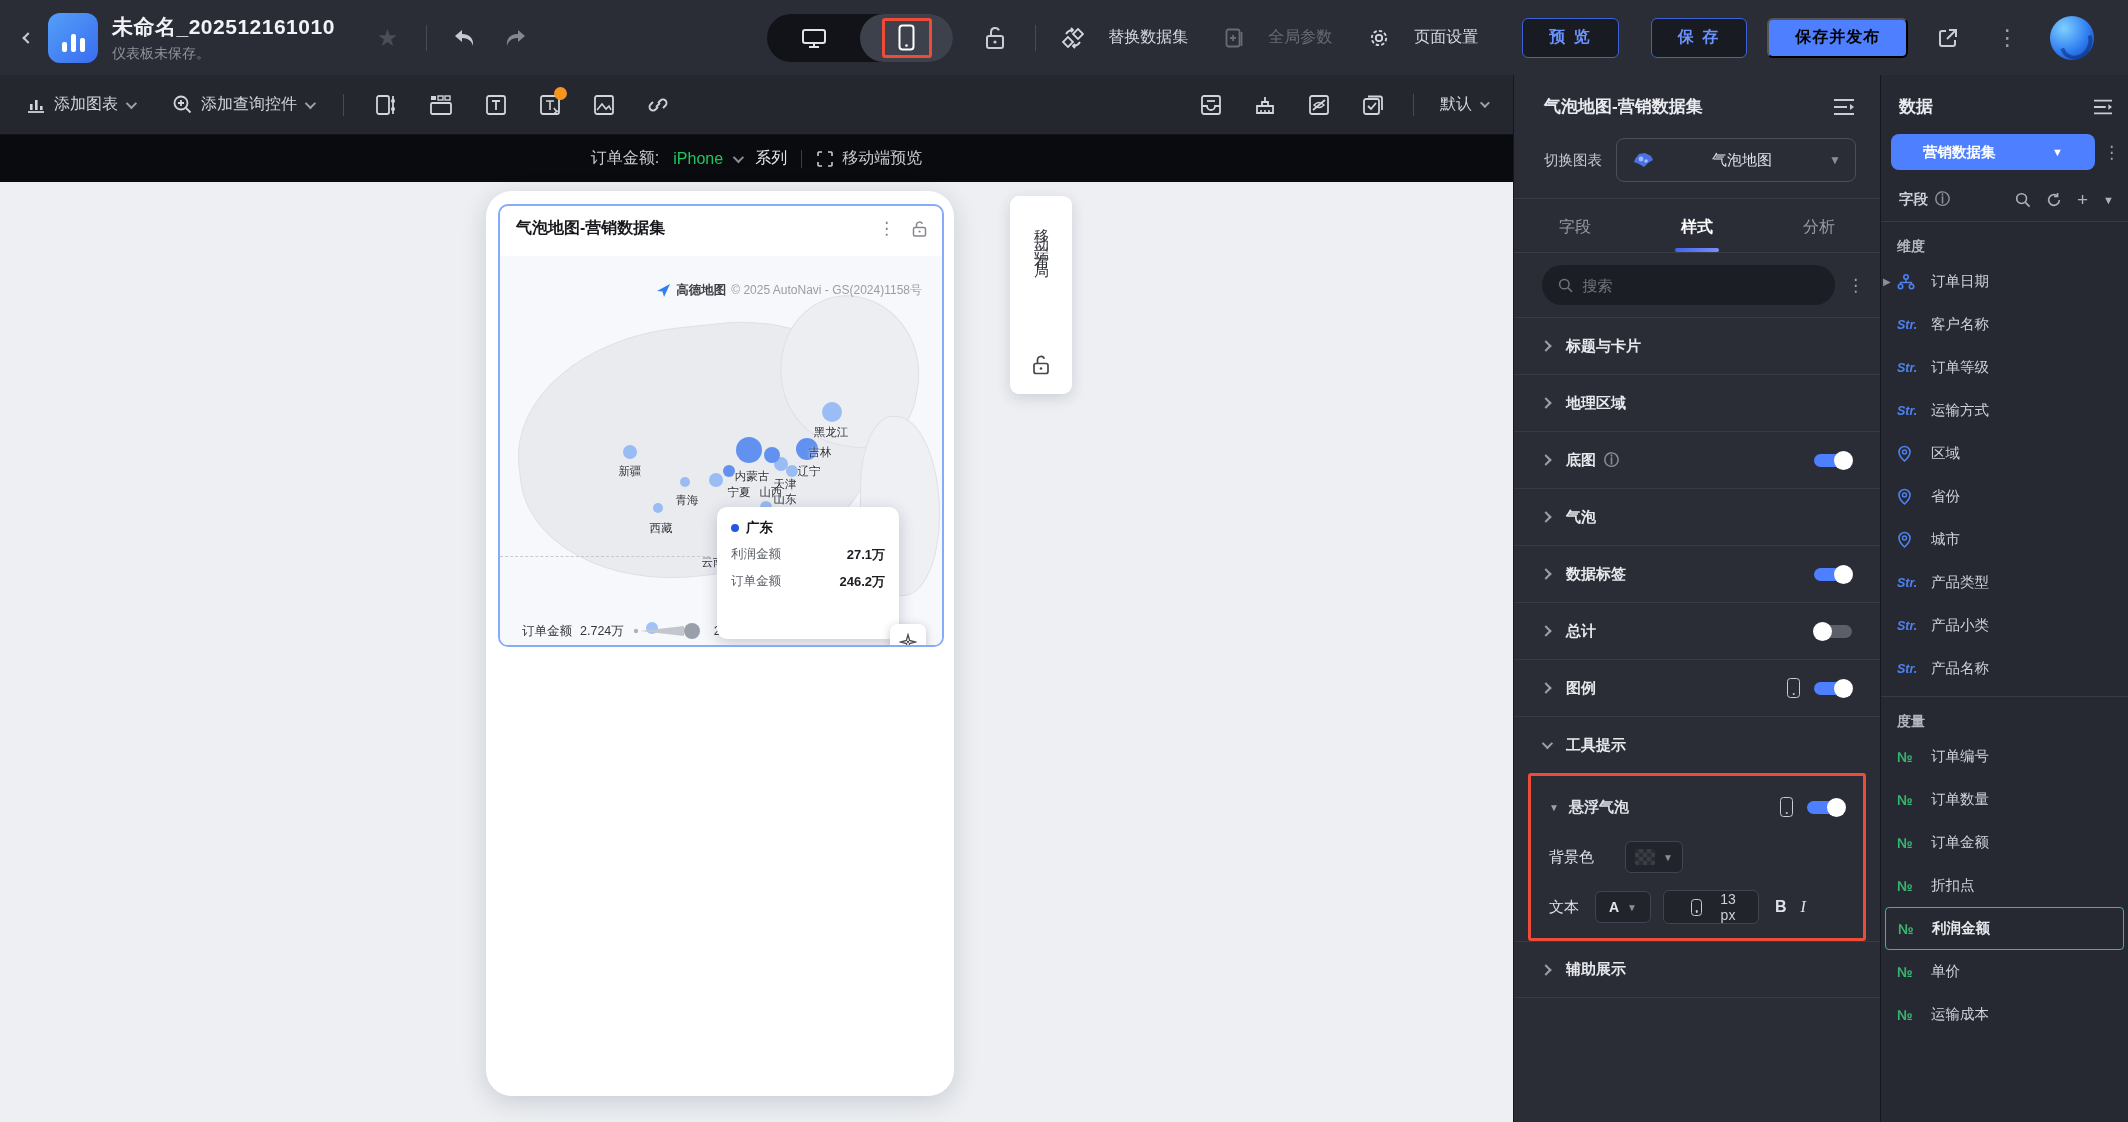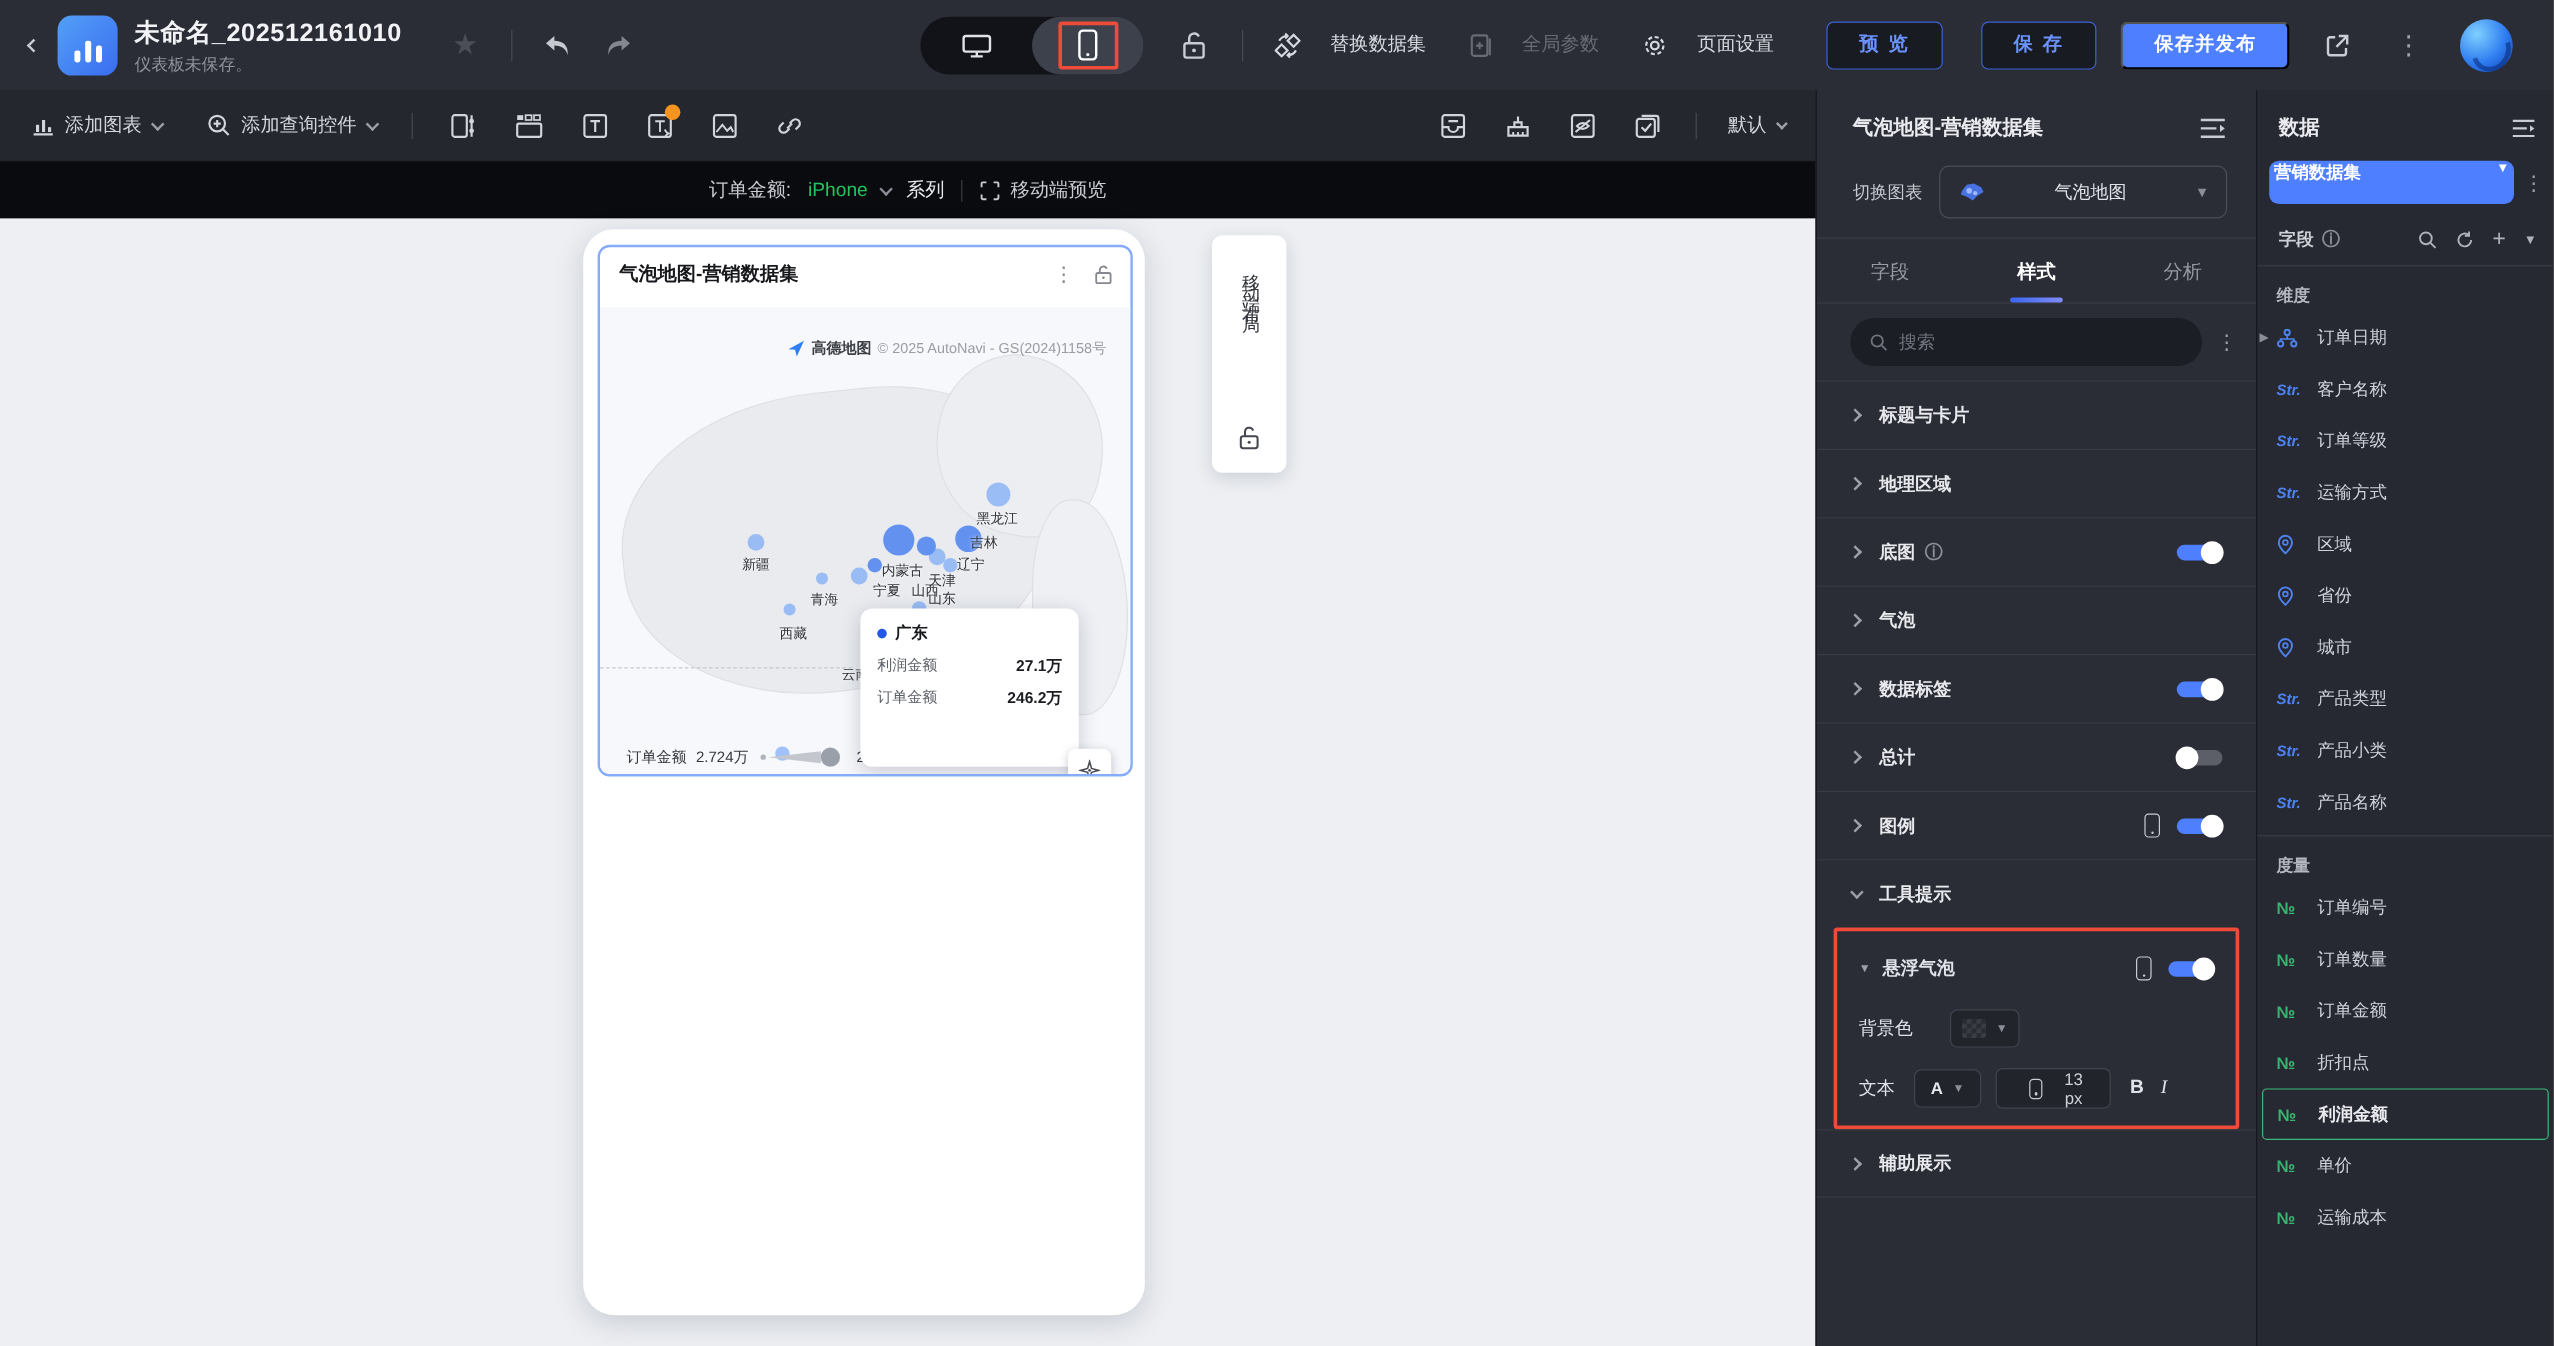--- a/index.html
+++ b/index.html
@@ -18,21 +18,21 @@
   .t-title{font-size:21px;font-weight:bold;color:#f2f3f6;letter-spacing:.5px}
   .t-sub{font-size:14px;color:#8f929b;margin-top:4px}
   .ico-btn{display:flex;align-items:center;justify-content:center;cursor:pointer}
   .tb-txtbtn{display:flex;align-items:center;gap:24px;font-size:16px;color:#d6d9df;cursor:pointer}
   .tb-txtbtn.disabled{color:#686b74}
   .seg{margin-left:238px;width:186px;height:48px;border-radius:24px;background:#121318;display:flex;align-items:center}
   .seg .side{flex:1;display:flex;align-items:center;justify-content:center;height:100%}
   .seg .mobile-side{background:#3d414c;border-radius:24px;height:48px;position:relative}
   .redbox{position:absolute;left:22px;top:4px;width:50px;height:40px;border:3px solid #ee4b38;border-radius:3px}
   .btn-outline{height:40px;padding:0 26px;border:1px solid #3b63d6;border-radius:6px;background:#191b23;color:#6b93ff;font-size:16px;font-weight:bold;display:flex;align-items:center;cursor:pointer;letter-spacing:2px}
-  .btn-solid{height:40px;padding:0 26px;border-radius:6px;background:#4d7fff;color:#ffffff;font-size:16px;font-weight:bold;display:flex;align-items:center;cursor:pointer;letter-spacing:1px}
+  .btn-solid{height:40px;padding:0 26px;border-radius:6px;background:#4d7fff;color:#000000;font-size:16px;font-weight:bold;display:flex;align-items:center;cursor:pointer;letter-spacing:1px}
   .avatar{width:44px;height:44px;border-radius:50%;background:radial-gradient(circle at 32% 28%,#7fd0ff,#2f7df0 55%,#0c3fae);position:relative;overflow:hidden}
   .avatar:after{content:"";position:absolute;left:10px;top:8px;width:24px;height:28px;border-radius:50%;border:4px solid rgba(10,40,120,.55);border-left-color:transparent;border-top-color:transparent;transform:rotate(25deg)}
   .kebab{font-size:22px;color:#9da0a9;line-height:1}
   
   .toolbar2{position:absolute;left:0;top:75px;width:1513px;height:60px;background:#25272f;border-bottom:1px solid #121317;display:flex;align-items:center;padding:0 26px}
   .tb2-item{display:flex;align-items:center;gap:8px;color:#d2d5db;font-size:16px;cursor:pointer}
   .tb2-ico{position:relative;margin-left:30px;cursor:pointer;display:flex}
   .badge-dot{position:absolute;right:-5px;top:-6px;width:13px;height:13px;border-radius:50%;background:#f7941e}
   .theme{display:flex;align-items:center;gap:8px;color:#d2d5db;font-size:16px;margin-left:26px;cursor:pointer}
   
@@ -93,21 +93,21 @@
   .ctlbox{height:32px;background:#22242c;border:1px solid #41444e;border-radius:6px;display:flex;align-items:center;justify-content:center;gap:8px;color:#cdd0d6;font-size:14px;cursor:pointer}
   .checker{width:20px;height:16px;background:
     linear-gradient(45deg,#3a3d45 25%,transparent 25%,transparent 75%,#3a3d45 75%),
     linear-gradient(45deg,#3a3d45 25%,#2a2c33 25%,#2a2c33 75%,#3a3d45 75%);
     background-size:8px 8px;background-position:0 0,4px 4px;border-radius:2px}
   
   .datapanel{position:absolute;left:1880px;top:75px;width:248px;height:1047px;background:#272932;border-left:1px solid #16171c}
   .dp-head{display:flex;align-items:center;padding:20px 14px 12px 18px}
   .dp-head .t{flex:1;font-size:17px;font-weight:bold;color:#e9ebef}
   .dataset-row{display:flex;align-items:center;padding:4px 8px 10px 10px;gap:8px}
-  .dataset-btn{flex:1;height:36px;background:#4d7fff;border-radius:8px;color:#fff;font-size:14.5px;font-weight:bold;display:flex;align-items:flex-start;padding:0 4px;cursor:pointer}
+  .dataset-btn{flex:1;height:36px;background:#4d7fff;border-radius:8px;color:#fff;font-size:14.5px;font-weight:bold;display:flex;align-items:center;padding:0 32px;cursor:pointer}
   .fields-row{display:flex;align-items:center;padding:10px 14px 12px 18px;border-bottom:1px solid #383b44}
   .fields-row .t{font-size:14.5px;color:#ccd0d6;font-weight:bold;display:flex;gap:7px;align-items:center;flex:1}
   .fields-ic{display:flex;align-items:center;gap:15px;color:#aeb2ba}
   .grouplbl{padding:16px 0 4px 16px;font-size:14px;color:#b4b7bf;font-weight:bold}
   .fieldrow{display:flex;align-items:center;height:43px;padding:0 10px 0 16px;position:relative;color:#cfd2d9;font-size:14.5px}
   .fieldrow .fic{width:34px;display:flex;align-items:center;justify-content:flex-start}
   .strb{color:#4d82f0;font-size:12.5px;font-weight:bold;font-style:italic}
   .numb{color:#37b56f;font-size:14px;font-weight:bold}
   .fieldrow.selected{border:1px solid #3cb878;border-radius:4px;margin:0 4px;padding-left:12px}
   .exp{position:absolute;left:2px;color:#8b8e97;font-size:10px}

